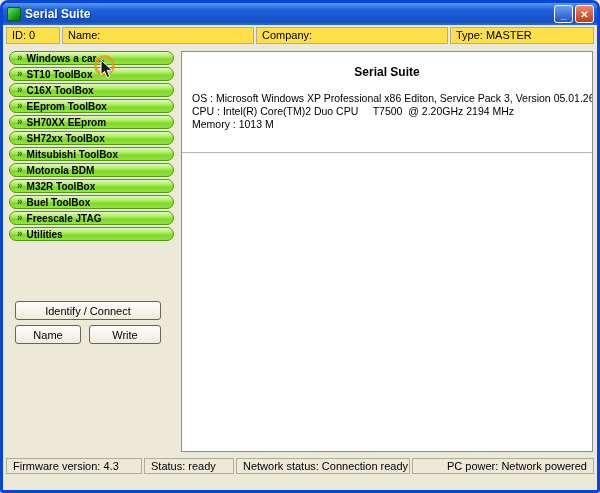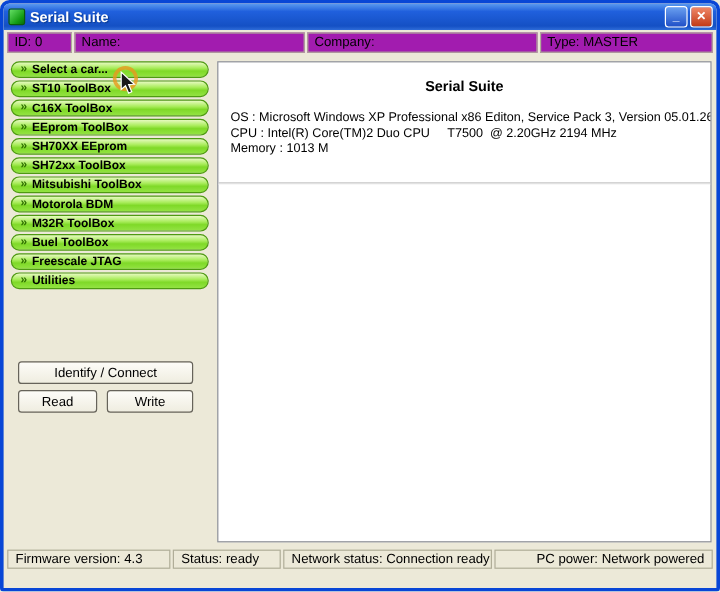--- a/index.html
+++ b/index.html
@@ -34,21 +34,21 @@
     width:19px; height:18px; border:1px solid #fff; border-radius:3px;
     color:#fff; font-size:10px; font-weight:bold; cursor:default;
     display:flex; align-items:center; justify-content:center; padding:0;
   }
   .btn-min { background:linear-gradient(180deg,#6AA0F0,#2050C8); align-items:flex-end; padding-bottom:2px; }
   .btn-close { background:linear-gradient(180deg,#F08868,#C23A16); }
 
   
   .infobar { display:flex; gap:2px; padding:2px 3px 1px 3px; flex:0 0 20px; }
   .icell {
-    border:1px solid #b0ad98; background:#a21caf;
+    border:1px solid #b0ad98; background:#fde047;
     font-size:11px; padding:1px 5px; white-space:nowrap; overflow:hidden;
   }
   .c-id { width:54px; }
   .c-name { flex:1; }
   .c-company { flex:1; }
   .c-type { width:144px; }
 
   
   .content { flex:1 1 auto; display:flex; padding:6px 4px 4px 6px; min-height:0; }
   .sidebar { width:168px; flex:0 0 168px; display:flex; flex-direction:column; }
@@ -121,21 +121,21 @@
     <div class="icell c-name">Name:</div>
     <div class="icell c-company">Company:</div>
     <div class="icell c-type">Type: MASTER</div>
   </div>
 
   <div class="content">
 
     <div class="sidebar">
       <div class="green-btn">
         <span class="chev">»</span>
-        <span>Select a car...</span>
+        <span>Windows a car...</span>
       </div>
       <div class="green-btn">
         <span class="chev">»</span>
         <span>ST10 ToolBox</span>
       </div>
       <div class="green-btn">
         <span class="chev">»</span>
         <span>C16X ToolBox</span>
       </div>
       <div class="green-btn">
@@ -171,21 +171,21 @@
         <span>Freescale JTAG</span>
       </div>
       <div class="green-btn">
         <span class="chev">»</span>
         <span>Utilities</span>
       </div>
 
       <div class="actions">
         <button class="xp-btn btn-identify">Identify / Connect</button>
         <div class="rw-row">
-          <button class="xp-btn btn-read">Read</button>
+          <button class="xp-btn btn-read">Name</button>
           <button class="xp-btn btn-write">Write</button>
         </div>
       </div>
     </div>
 
     <div class="main-panel">
       <div class="main-title">Serial Suite</div>
       <div class="sysline">OS : Microsoft Windows XP Professional x86 Editon, Service Pack 3, Version 05.01.2600.00</div>
       <div class="sysline">CPU : Intel(R) Core(TM)2 Duo CPU &nbsp; &nbsp; T7500 &nbsp;@ 2.20GHz 2194 MHz</div>
       <div class="sysline">Memory : 1013 M</div>

